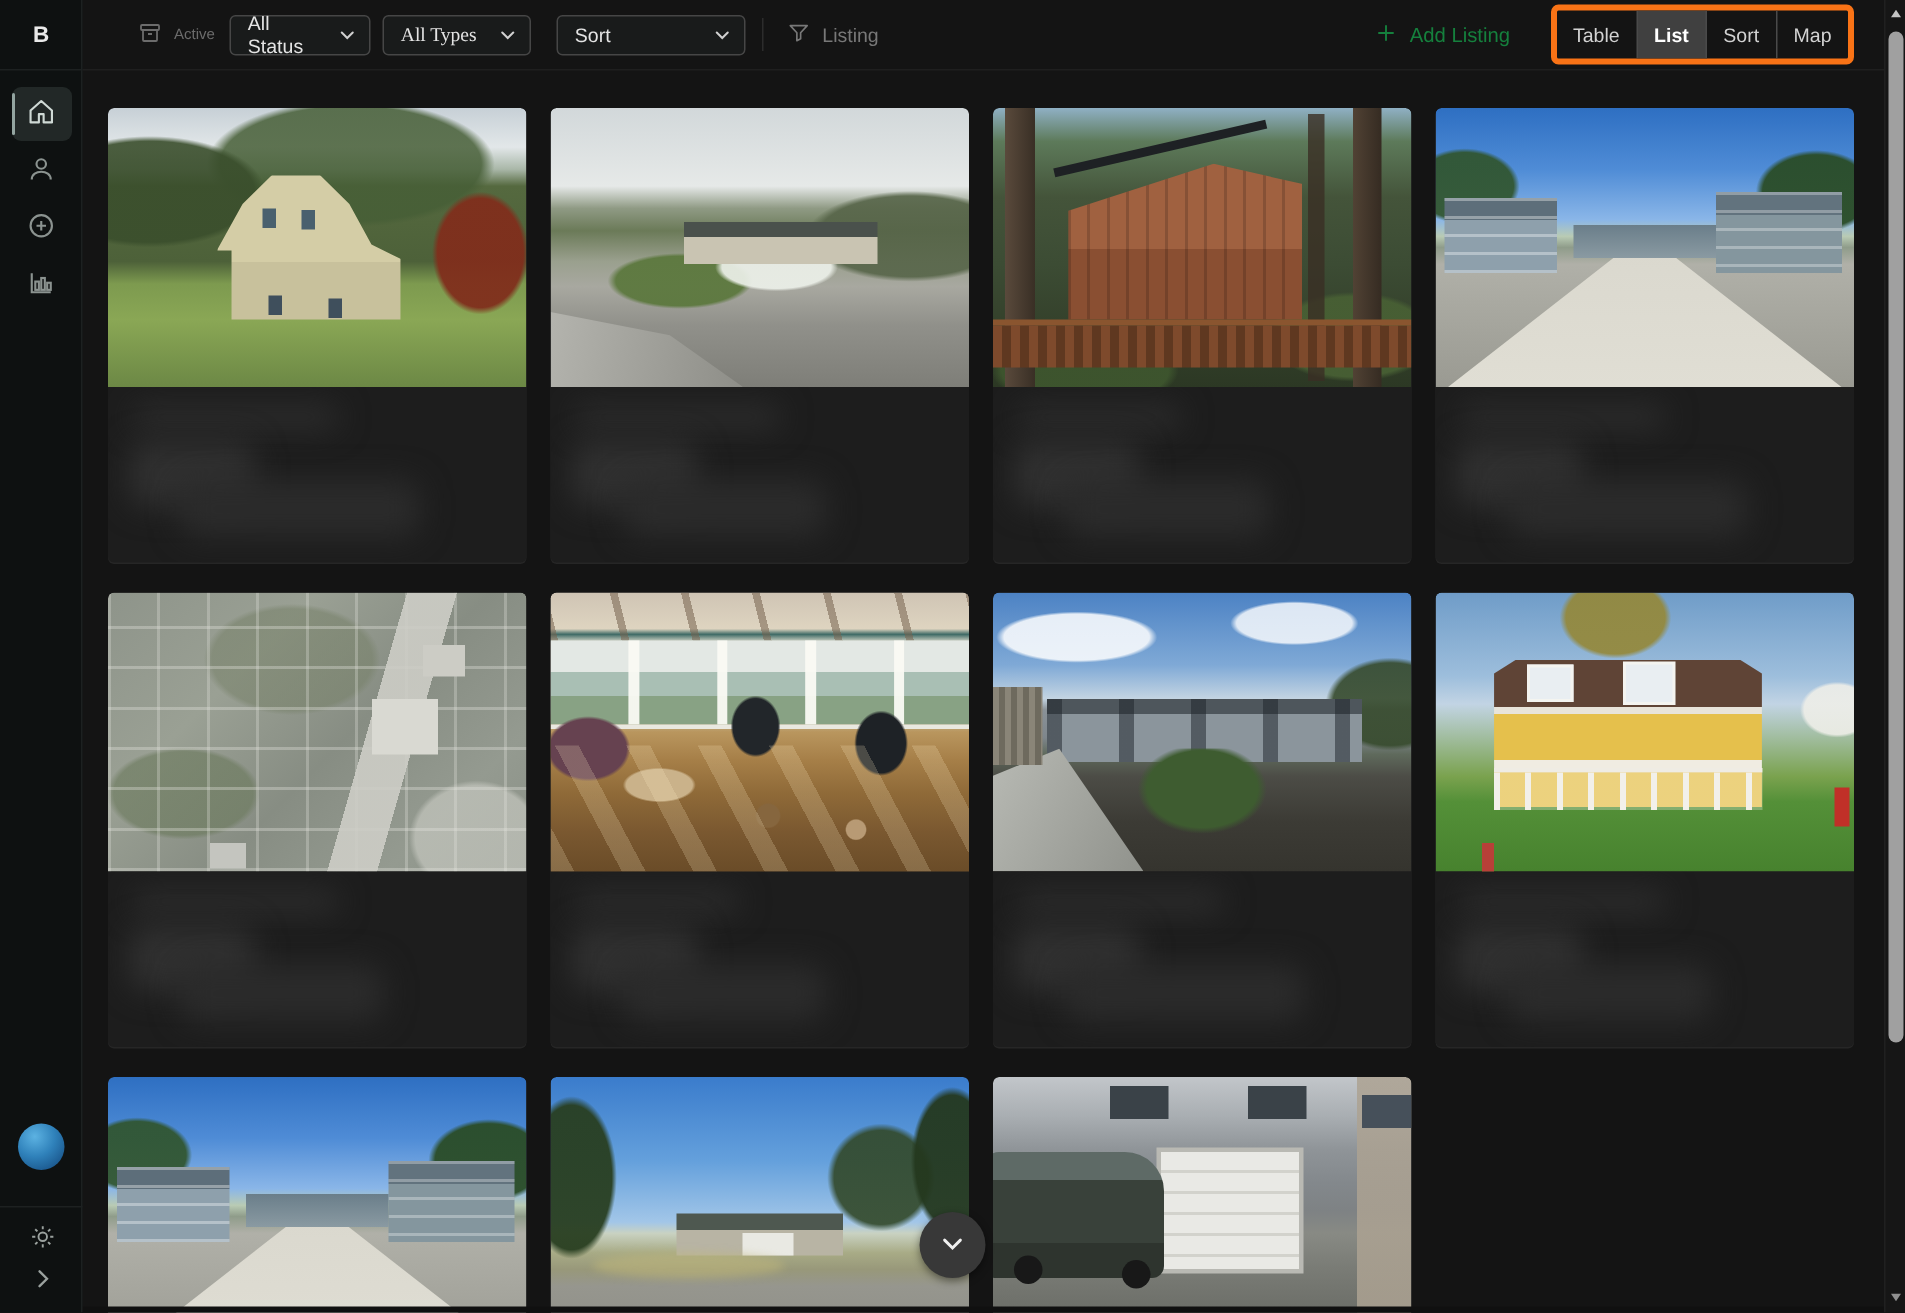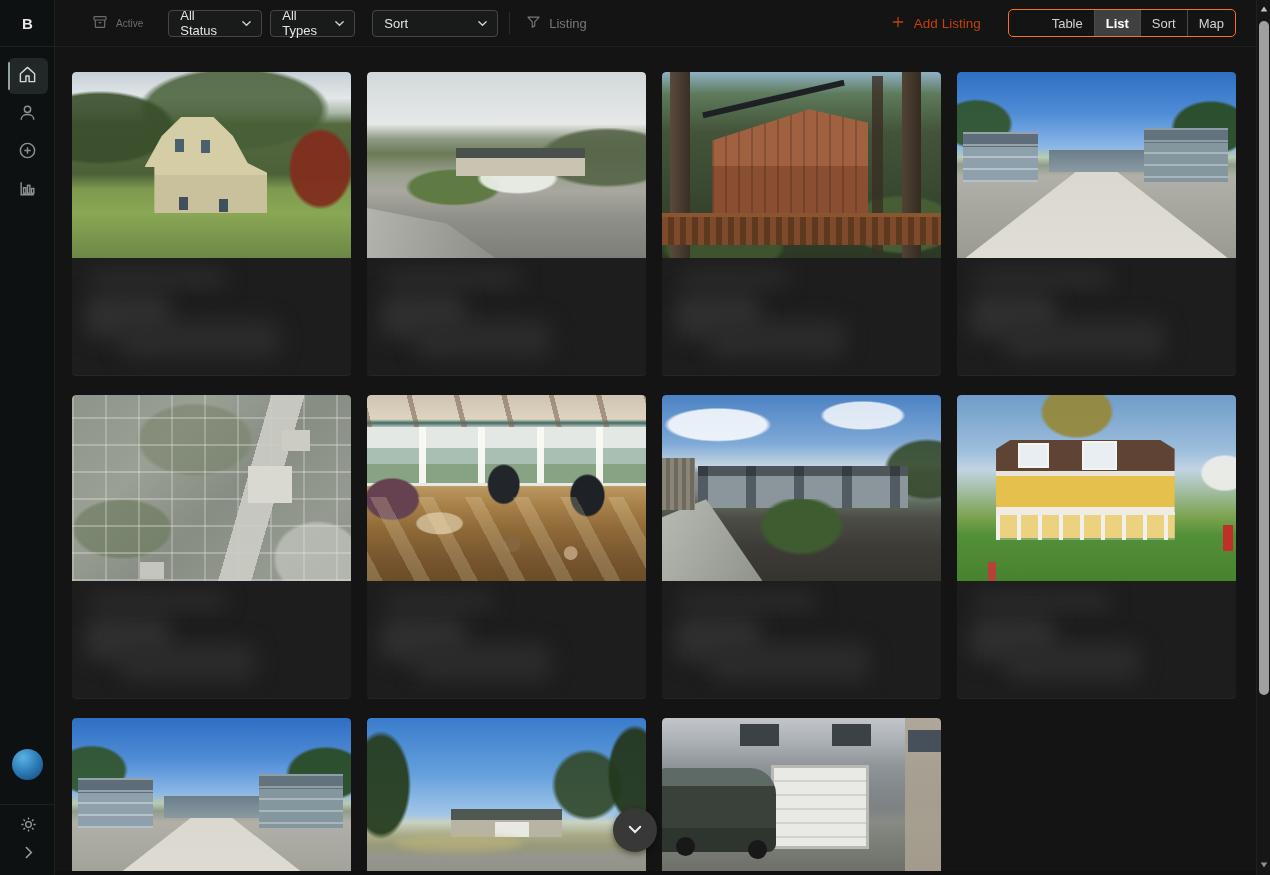--- a/index.html
+++ b/index.html
@@ -40,33 +40,33 @@
     background:#141414; border-bottom:1px solid #1f1f1f; display:flex;
     align-items:center; padding:0 20px 0 37px; z-index:9; }
   .active-toggle { display:flex; align-items:center; gap:8px; color:#6c6c6c;
     font-size:10px; cursor:pointer; background:none; border:none; }
   .active-toggle svg { width:16px; height:16px; }
   .select { height:27px; background:#191b1b; border:1px solid #464646; border-radius:4px;
     color:#e4e4e4; font-size:13px; display:flex; align-items:center;
     justify-content:space-between; padding:0 9px 0 11px; cursor:pointer; }
   .select .chev { color:#cfcfcf; margin-left:10px; display:flex; }
   .select .chev svg { width:11px; height:11px; }
-  .sel-status { width:94px; margin-left:25px; }
-  .sel-type   { width:85px; margin-left:8px; }
+  .sel-status { width:94px; margin-left:10px; }
+  .sel-type   { width:99px; margin-left:8px;font-family:Liberation Serif, serif; }
   .sel-sort   { width:126px; margin-left:17px;gap:24px; }
   .vdivider { width:1px; height:22px; background:#2c2c2c; margin-left:11px; }
   .filter-btn { display:flex; align-items:center; gap:8px; color:#787878; font-size:13px;
     background:none; border:none; cursor:pointer; margin-left:16px; }
   .filter-btn svg { width:15px; height:15px; }
   .tb-spacer { flex:1; }
-  .add-listing { display:flex; align-items:center; gap:9px; color:#c2410c; font-size:13.5px;
+  .add-listing { display:flex; align-items:center; gap:9px; color:#15803d; font-size:13.5px;
     background:none; border:none; cursor:pointer; margin-right:27px; }
   .add-listing svg { width:14px; height:14px; }
-  .view-tabs { display:flex; height:28px; border:1px solid #f97316; border-radius:5px;
-    overflow:hidden;padding-left:32px; }
+  .view-tabs { display:flex; height:40px; border:4px solid #f97316; border-radius:5px;
+    overflow:hidden; }
   .view-tab { display:flex; align-items:center; justify-content:center; padding:0 11px;
     font-size:13px; color:#d2d2d2; background:transparent; border:none; cursor:pointer;
     border-right:1px solid #4a4a4a; }
   .view-tab:last-child { border-right:none; }
   .view-tab.active { background:#404040; color:#ffffff; font-weight:bold; }
 
   
   .content { position:absolute; left:55px; top:47px; right:14px; bottom:0;
     background:#141414; overflow:hidden; }
   .grid { position:absolute; left:17px; top:25px; width:1164px;

